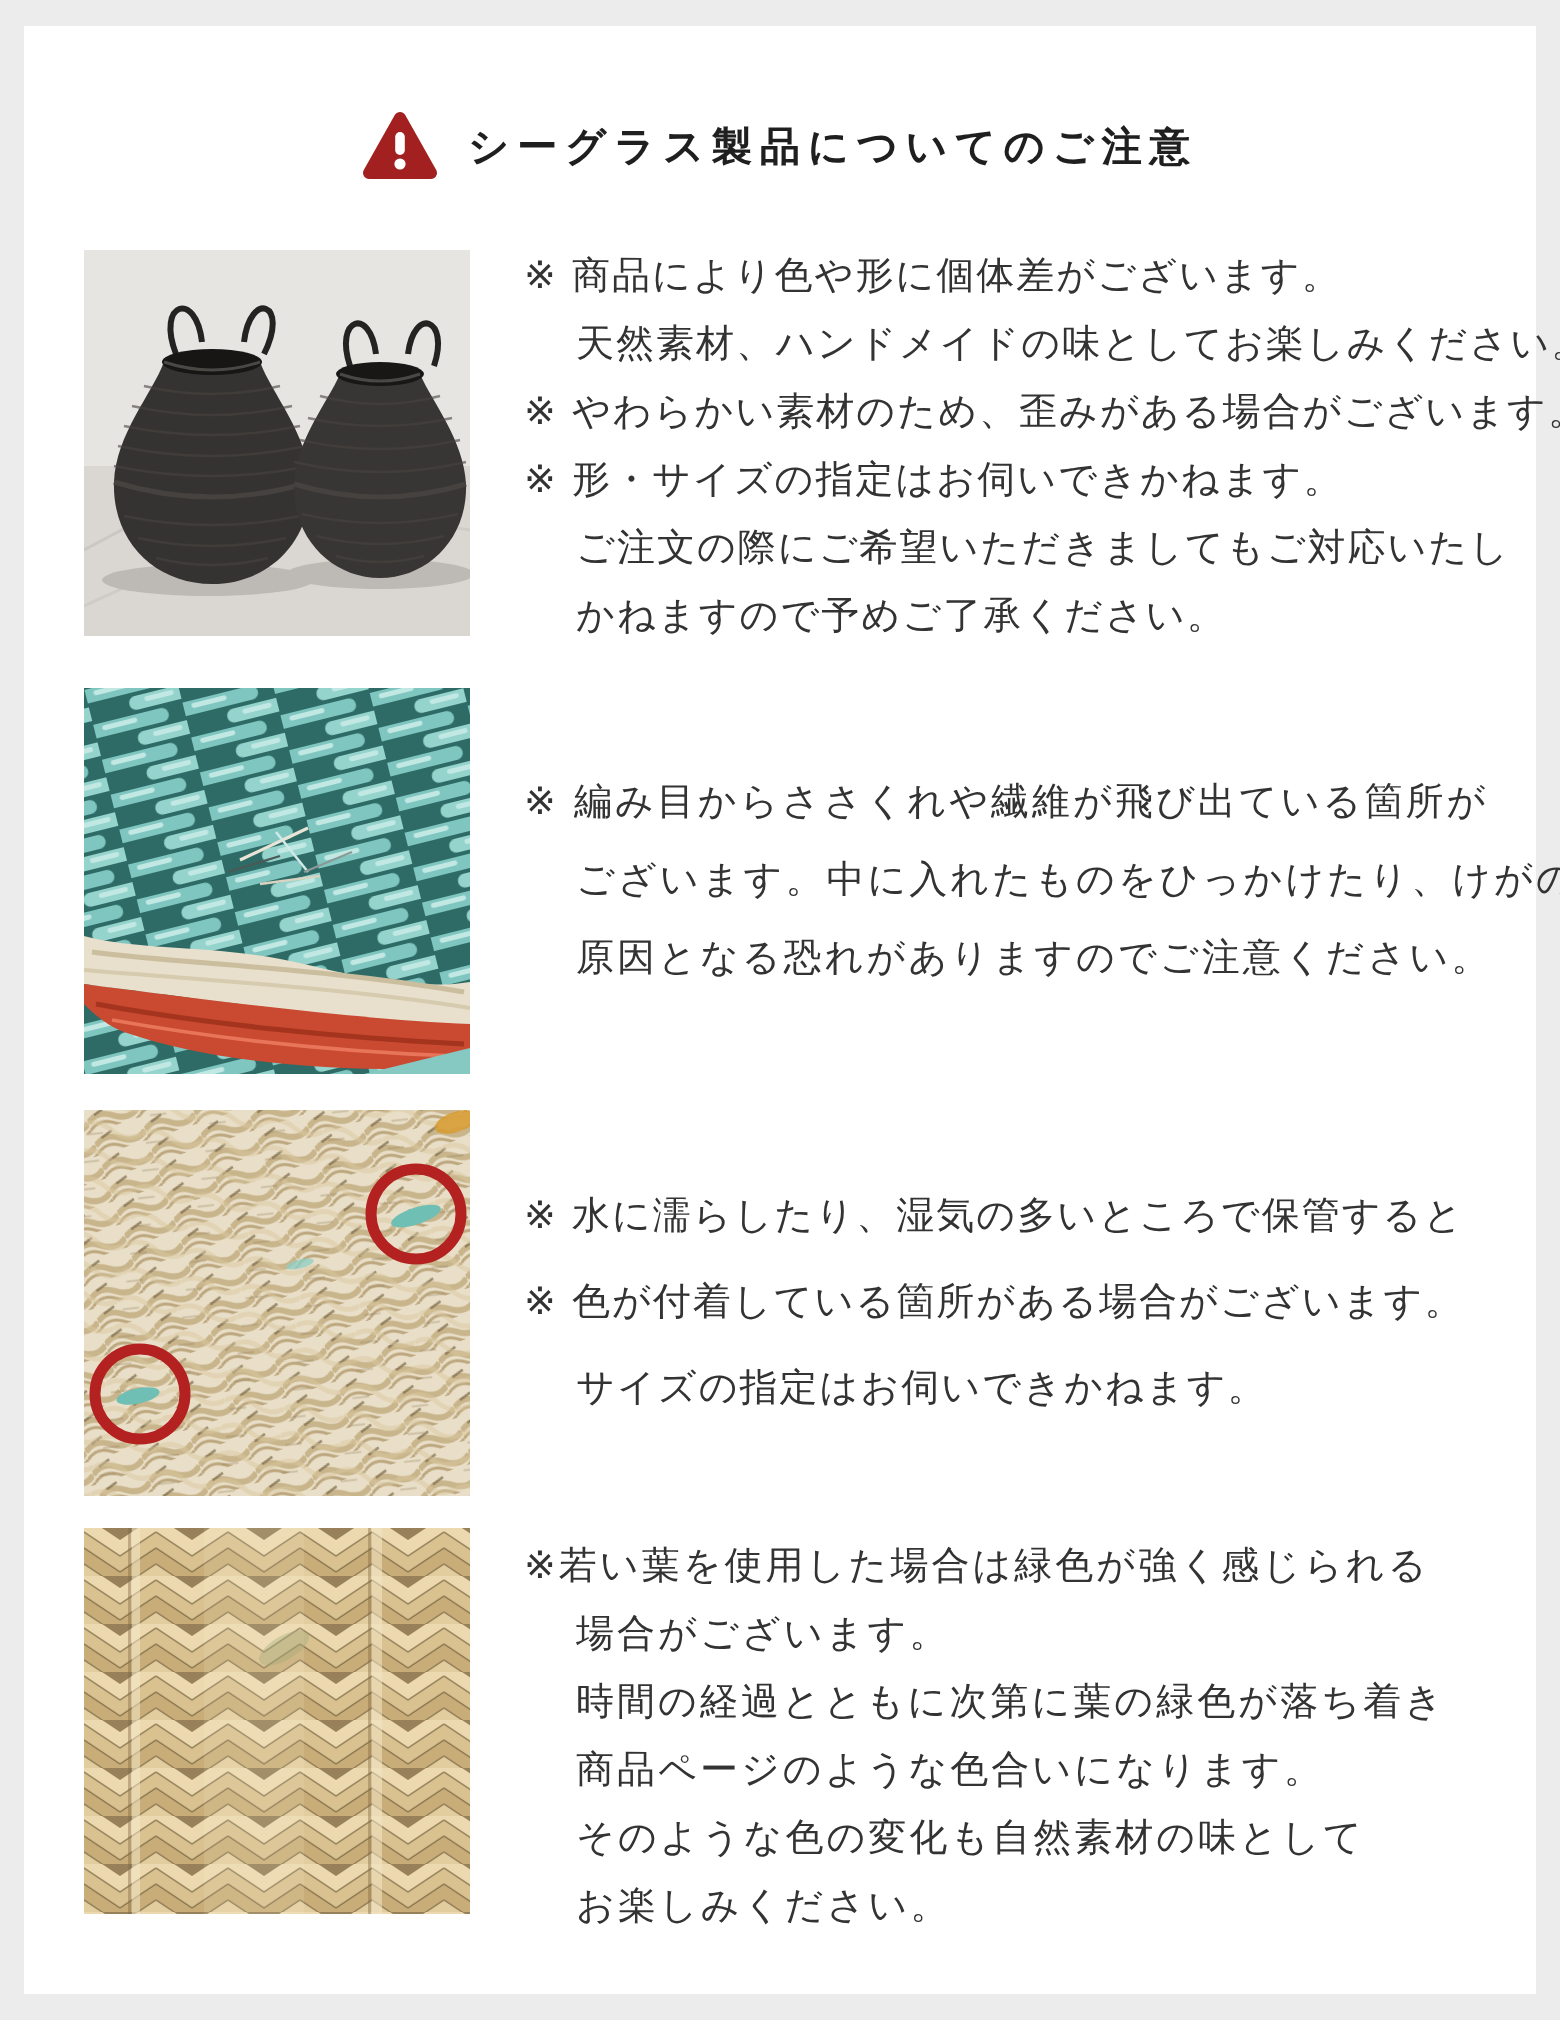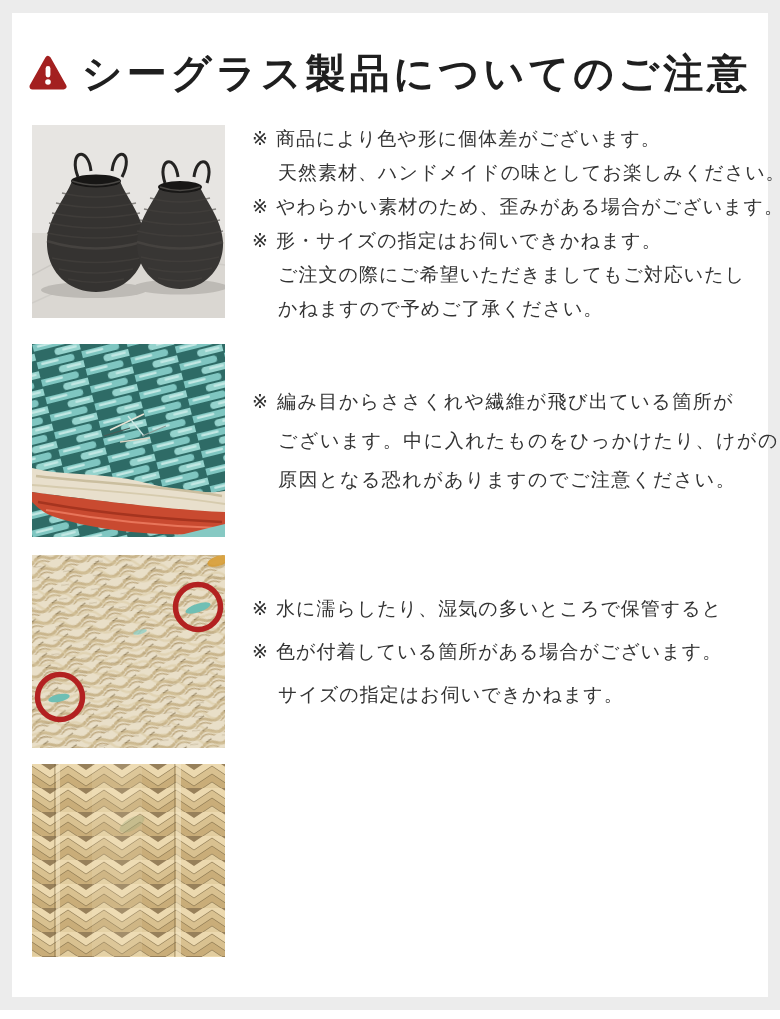--- a/index.html
+++ b/index.html
@@ -6,24 +6,24 @@
   body {
     width:780px; height:1019px; overflow:hidden; background:#ffffff;
     font-family:"DejaVu Sans","Liberation Sans",sans-serif;
     -webkit-font-smoothing:antialiased;
   }
   .frame { position:absolute; left:0; top:0; width:780px; height:1010px; background:#ececec; }
   .card  { position:absolute; left:12px; top:13px; width:756px; height:984px; background:#ffffff; }
 
   .title-row { display:flex; justify-content:center; align-items:center; padding-top:42px; gap:15px; }
   .warn-svg { width:38px; height:36px; flex:0 0 38px; }
-  h1.title { margin:0; font-size:40px; line-height:36px; font-weight:700; color:#1f1f1f; letter-spacing:4px; }
+  h1.title { margin:0; font-size:20px; line-height:36px; font-weight:700; color:#1f1f1f; letter-spacing:4px; }
 
   .sections { margin-top:34px; }
-  .row { display:flex; align-items:flex-start; margin:0 0 19px 20px; }
+  .row { display:flex; align-items:flex-start; margin:0 0 19px 30px; }
   .row.g2 { margin-bottom:18px; }
   .row.g3 { margin-bottom:16px; }
   .photo { width:193px; height:193px; flex:0 0 193px; overflow:hidden; }
   .photo svg { display:block; }
   .text { margin-left:27px; font-size:19px; color:#333333; letter-spacing:1px; }
   .text p.ln { margin:0; white-space:nowrap; }
   .s1 { line-height:34px; margin-top:-4px; }
   .s2 { line-height:39px; align-self:center; letter-spacing:1.5px; }
   .s3 { line-height:43px; align-self:center; }
   .s4 { line-height:34px; margin-top:2px; letter-spacing:1.5px; }
@@ -180,17 +180,25 @@
             </defs>
             <rect width="193" height="193" fill="url(#hb)"></rect>
             <rect x="24" width="4" height="193" fill="#f4e8c8" opacity="0.55"></rect>
             <rect x="22" width="1.5" height="193" fill="#7a6644" opacity="0.4"></rect>
             <rect x="144" width="5" height="193" fill="#f4e8c8" opacity="0.55"></rect>
             <rect x="142" width="1.5" height="193" fill="#7a6644" opacity="0.4"></rect>
             <rect x="60" width="50" height="193" fill="#fff6dd" opacity="0.12"></rect>
             <ellipse cx="100" cy="60" rx="14" ry="6" fill="#9aa878" opacity="0.35" transform="rotate(-30 100 60)"></ellipse>
           </svg>
         </div>
+        <div class="text s4">
+          <p class="ln">※若い葉を使用した場合は緑色が強く感じられる</p>
+          <p class="ln ind">場合がございます。</p>
+          <p class="ln ind">時間の経過とともに次第に葉の緑色が落ち着き</p>
+          <p class="ln ind">商品ページのような色合いになります。</p>
+          <p class="ln ind">そのような色の変化も自然素材の味として</p>
+          <p class="ln ind">お楽しみください。</p>
+        </div>
       </section>
 
     </div>
   </div>
 </div>
 
 </body></html>

